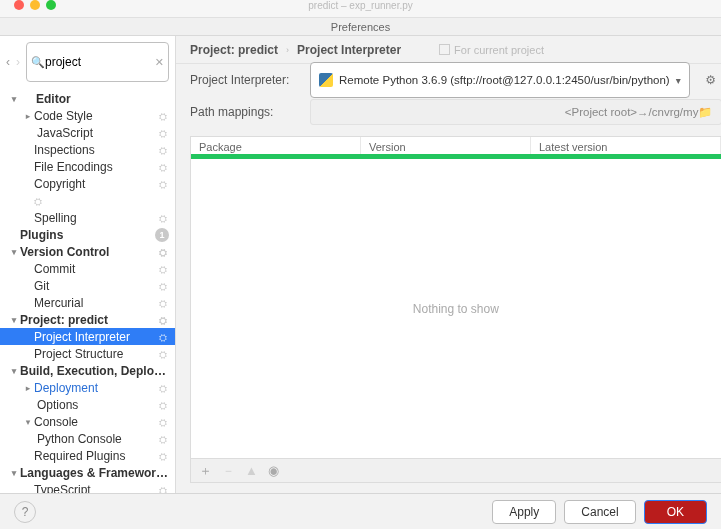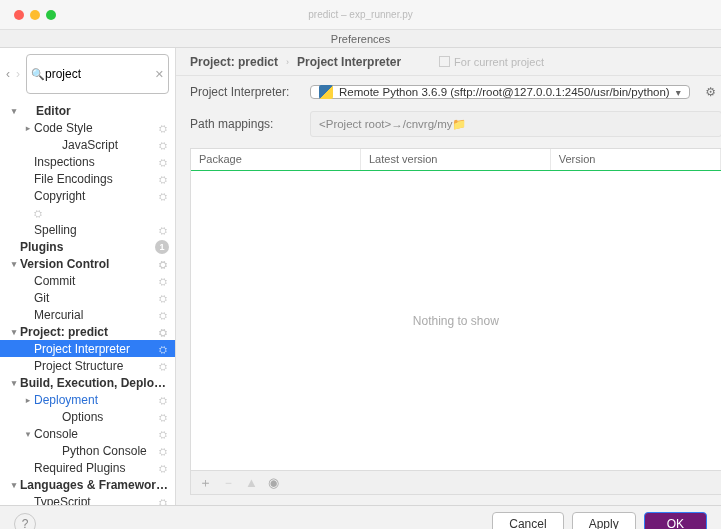--- a/index.html
+++ b/index.html
@@ -1,19 +1,19 @@
 <!DOCTYPE html>
 <html><head>
 <meta charset="utf-8">
 <style>
   * { box-sizing: border-box; font-family: -apple-system, "Helvetica Neue", Arial, sans-serif; }
   html,body { margin:0; padding:0; width:721px; height:529px; overflow:hidden; background:#f2f2f2; }
 
   
-  .winbar { height:30px; display:flex; align-items:center; padding:0 12px; font-size:10px; color:#aaa; background:#f6f6f6; border-bottom:1px solid #e0e0e0;}
+  .winbar { height:18px; display:flex; align-items:flex-start; padding:0 12px; font-size:10px; color:#aaa; background:#f6f6f6; border-bottom:1px solid #e0e0e0;}
   .traffic { display:flex; gap:6px; margin-right:auto; margin-left:2px;}
   .dot { width:10px; height:10px; border-radius:50%;}
   .dot.r{background:#ff5f57;} .dot.y{background:#febc2e;} .dot.g{background:#28c840;}
   .wintitle { position:absolute; left:0; right:0; text-align:center; color:#bbb; pointer-events:none;}
 
   .prefbar { height:18px; background:#f0f0f0; border-bottom:1px solid #d9d9d9; display:flex; align-items:center; font-size:11px; color:#666;}
   .preftitle { flex:1; text-align:center; }
 
   .content { display:flex; height:calc(529px - 18px - 18px - 36px); }
 
@@ -28,59 +28,59 @@
   .searchbox .clricon { right:5px; cursor:pointer;}
 
   .tree { flex:1; overflow:auto; font-size:12px; color:#333; padding-top:2px; }
   .trow { display:flex; align-items:center; height:17px; padding-right:6px; white-space:nowrap; position:relative;}
   .trow .caret { width:12px; text-align:center; color:#888; font-size:9px;}
   .trow .lbl { flex:1; overflow:hidden; text-overflow:ellipsis;}
   .trow .badge { width:14px; height:14px; border-radius:50%; background:#c9c9c9; color:#fff; font-size:9px; display:inline-flex; align-items:center; justify-content:center; margin-left:4px;}
   .trow .settable { width:10px; height:10px; color:#ccc; font-size:10px;}
   .d0 { padding-left:8px; font-weight:600;}
   .d1 { padding-left:22px; }
-  .d2 { padding-left:50px; }
+  .d2 { padding-left:25px; }
   .selected { background:#2f7df6; color:#fff;}
   .selected .settable{ color:#bcd6fb;}
   .link { color:#2a6fd6; }
 
   
   .main { flex:1; background:#f2f2f2; display:flex; flex-direction:column;}
   .breadcrumb { height:28px; display:flex; align-items:center; padding:0 14px; font-size:12px; color:#555; border-bottom:1px solid #e2e2e2; gap:8px;}
   .breadcrumb .bctitle { font-weight:600;}
   .breadcrumb .sep { color:#bbb; font-size:9px;}
   .breadcrumb .flag { color:#bbb; font-size:11px; margin-left:30px; display:flex; align-items:center; gap:4px;}
   .breadcrumb .flag .ic { width:11px; height:11px; border:1px solid #ccc; display:inline-block;}
 
   .frow { display:flex; align-items:center; padding:0 14px; height:32px; gap:10px; font-size:12px; color:#555;}
   .frow .flabel { width:110px; text-align:left;}
-  .dropdown { flex:1; height:14px; background:#fff; border:1px solid #b0b0b0; border-radius:4px; display:flex; align-items:center; padding:0 8px; gap:6px; position:relative;}
+  .dropdown { flex:1; height:36px; background:#fff; border:1px solid #b0b0b0; border-radius:4px; display:flex; align-items:center; padding:0 8px; gap:6px; position:relative;}
   .dropdown .pyicon { width:14px; height:14px; background:linear-gradient(135deg,#3776ab 50%,#ffd43b 50%); border-radius:2px;}
   .dropdown .ddtext { flex:1; font-size:11.5px; color:#333; overflow:hidden; white-space:nowrap; text-overflow:ellipsis;}
   .dropdown .ddarrow { color:#666; font-size:10px;}
   .gearbtn { width:22px; height:22px; display:flex; align-items:center; justify-content:center; color:#777; border-radius:3px;}
-  .pathmap { flex:1; height:26px; background:#efefef; border:1px solid #e1e1e1; border-radius:3px; display:flex; align-items:center; padding:0 8px; font-size:11.5px; color:#888; justify-content:flex-start;}
+  .pathmap { flex:1; height:26px; background:#efefef; border:1px solid #e1e1e1; border-radius:3px; display:flex; align-items:center; padding:0 8px; font-size:11.5px; color:#888; justify-content:flex-end;}
   .pathmap .foldericon{color:#bbb;}
 
   .tablewrap { margin:8px 14px 0 14px; background:#fff; border:1px solid #dcdcdc; flex:1; display:flex; flex-direction:column;}
-  .thead { display:flex; height:22px; border-bottom:1px solid #22c55e; font-size:11px; color:#666;}
+  .thead { display:flex; height:22px; border-bottom:5px solid #22c55e; font-size:11px; color:#666;}
   .thead .th { padding:4px 8px; border-right:1px solid #e8e8e8;}
   .th1{flex:0 0 170px;} .th2{flex:0 0 170px;} .th3{flex:1;}
   .tbody { flex:1; display:flex; align-items:center; justify-content:center; color:#aaa; font-size:12px;}
 
   .tablefooter { height:24px; background:#f0f0f0; border:1px solid #dcdcdc; border-top:none; margin:0 14px 10px 14px; display:flex; align-items:center; gap:10px; padding:0 8px; color:#aaa; font-size:13px;}
   .tablefooter span{cursor:pointer;}
   .disabled{opacity:.45;}
 
   
   .bottombar { height:36px; border-top:1px solid #d6d6d6; background:#f2f2f2; display:flex; align-items:center; padding:0 14px;}
   .helpbtn { width:22px; height:22px; border:1px solid #c9c9c9; border-radius:50%; display:flex; align-items:center; justify-content:center; color:#888; font-size:12px;}
   .bottombar .spacer{flex:1;}
   .btn { height:24px; padding:0 16px; margin-left:8px; font-size:12px; border:1px solid #bcbcbc; border-radius:4px; background:#fff; color:#333; display:flex; align-items:center;}
-  .btn.primary{ background:#701a75; color:#fff; border-color:#2f7df6; padding:0 22px;}
+  .btn.primary{ background:#b91c1c; color:#fff; border-color:#2f7df6; padding:0 22px;}
 </style>
 </head>
 <body>
 
 <div class="winbar">
   <div class="traffic">
     <div class="dot r"></div>
     <div class="dot y"></div>
     <div class="dot g"></div>
   </div>
@@ -254,33 +254,33 @@
       <div class="flabel">Path mappings:</div>
       <div class="pathmap">
         <span>&lt;Project root&gt;→/cnvrg/my</span>
         <span class="foldericon">📁</span>
       </div>
     </div>
 
     <div class="tablewrap">
       <div class="thead">
         <div class="th th1">Package</div>
+        <div class="th th2">Version</div>
         <div class="th th3">Latest version</div>
-        <div class="th th2">Version</div>
       </div>
       <div class="tbody">Nothing to show</div>
     </div>
     <div class="tablefooter">
       <span>＋</span>
       <span class="disabled">－</span>
       <span class="disabled">▲</span>
       <span>◉</span>
     </div>
   </div>
 </div>
 
 <div class="bottombar">
   <div class="helpbtn">?</div>
   <div class="spacer"></div>
+  <div class="btn">Apply</div>
   <div class="btn">Cancel</div>
-  <div class="btn">Apply</div>
   <div class="btn primary">OK</div>
 </div>
 
 </body></html>

